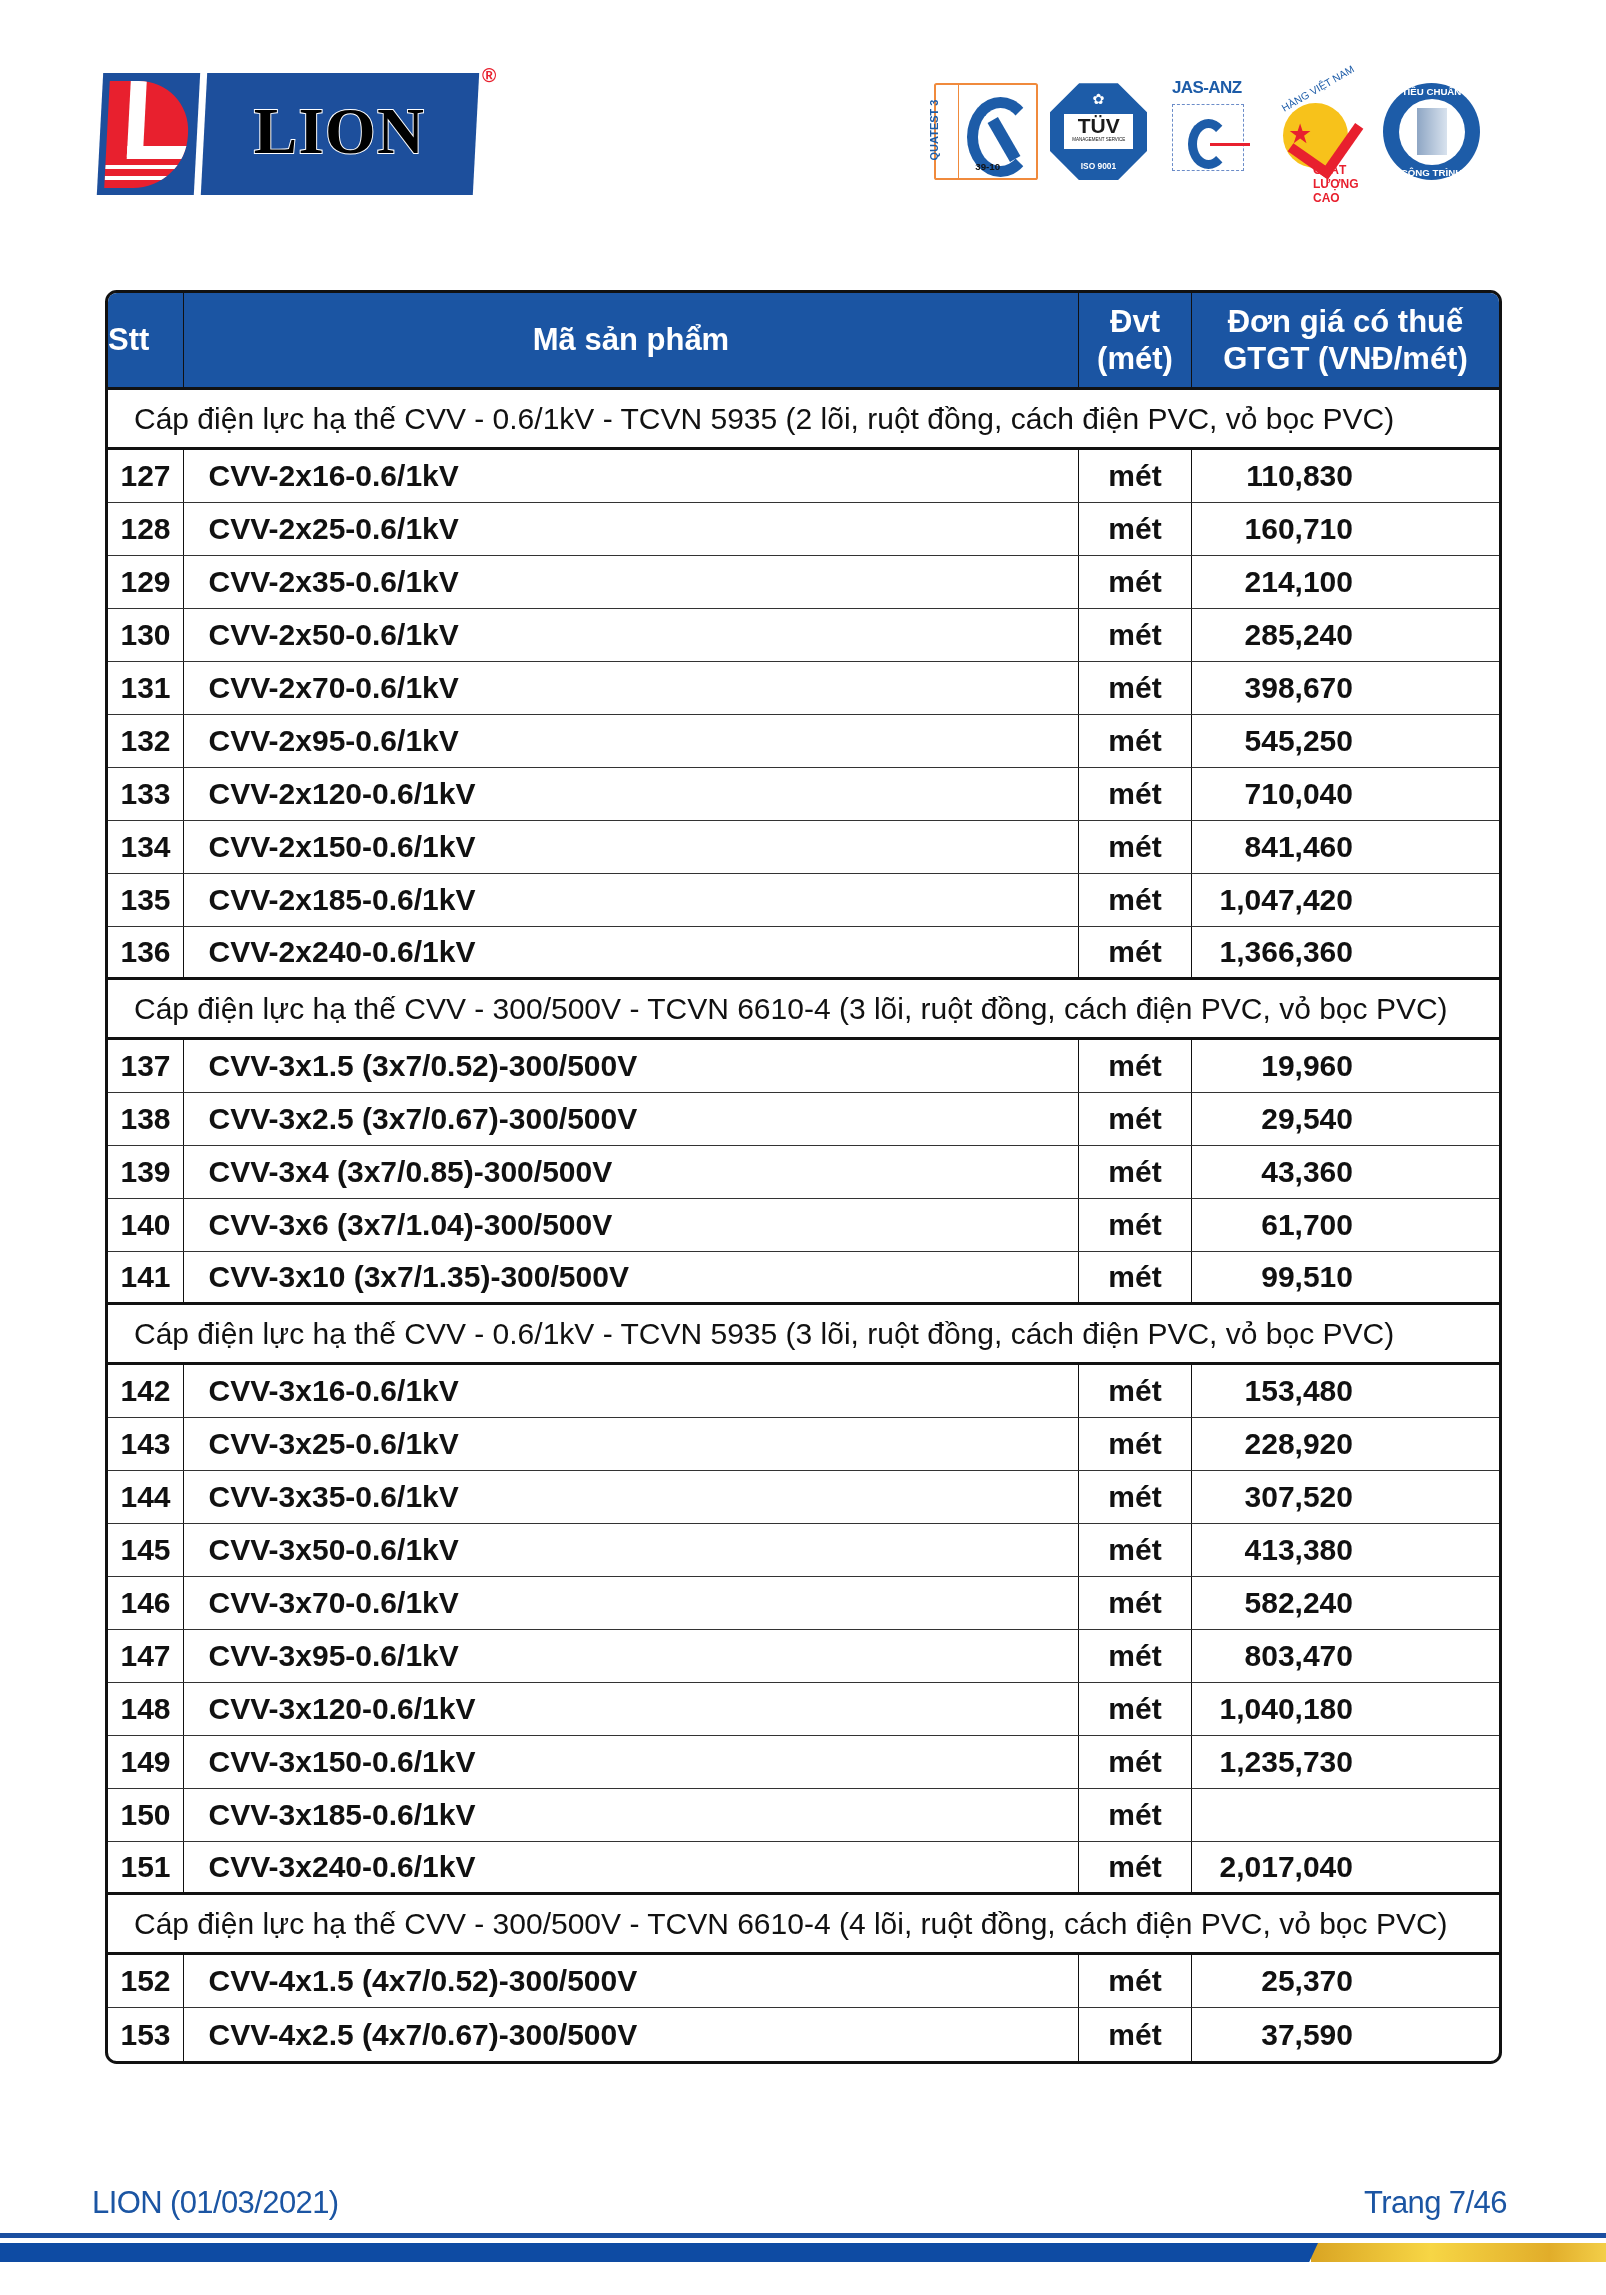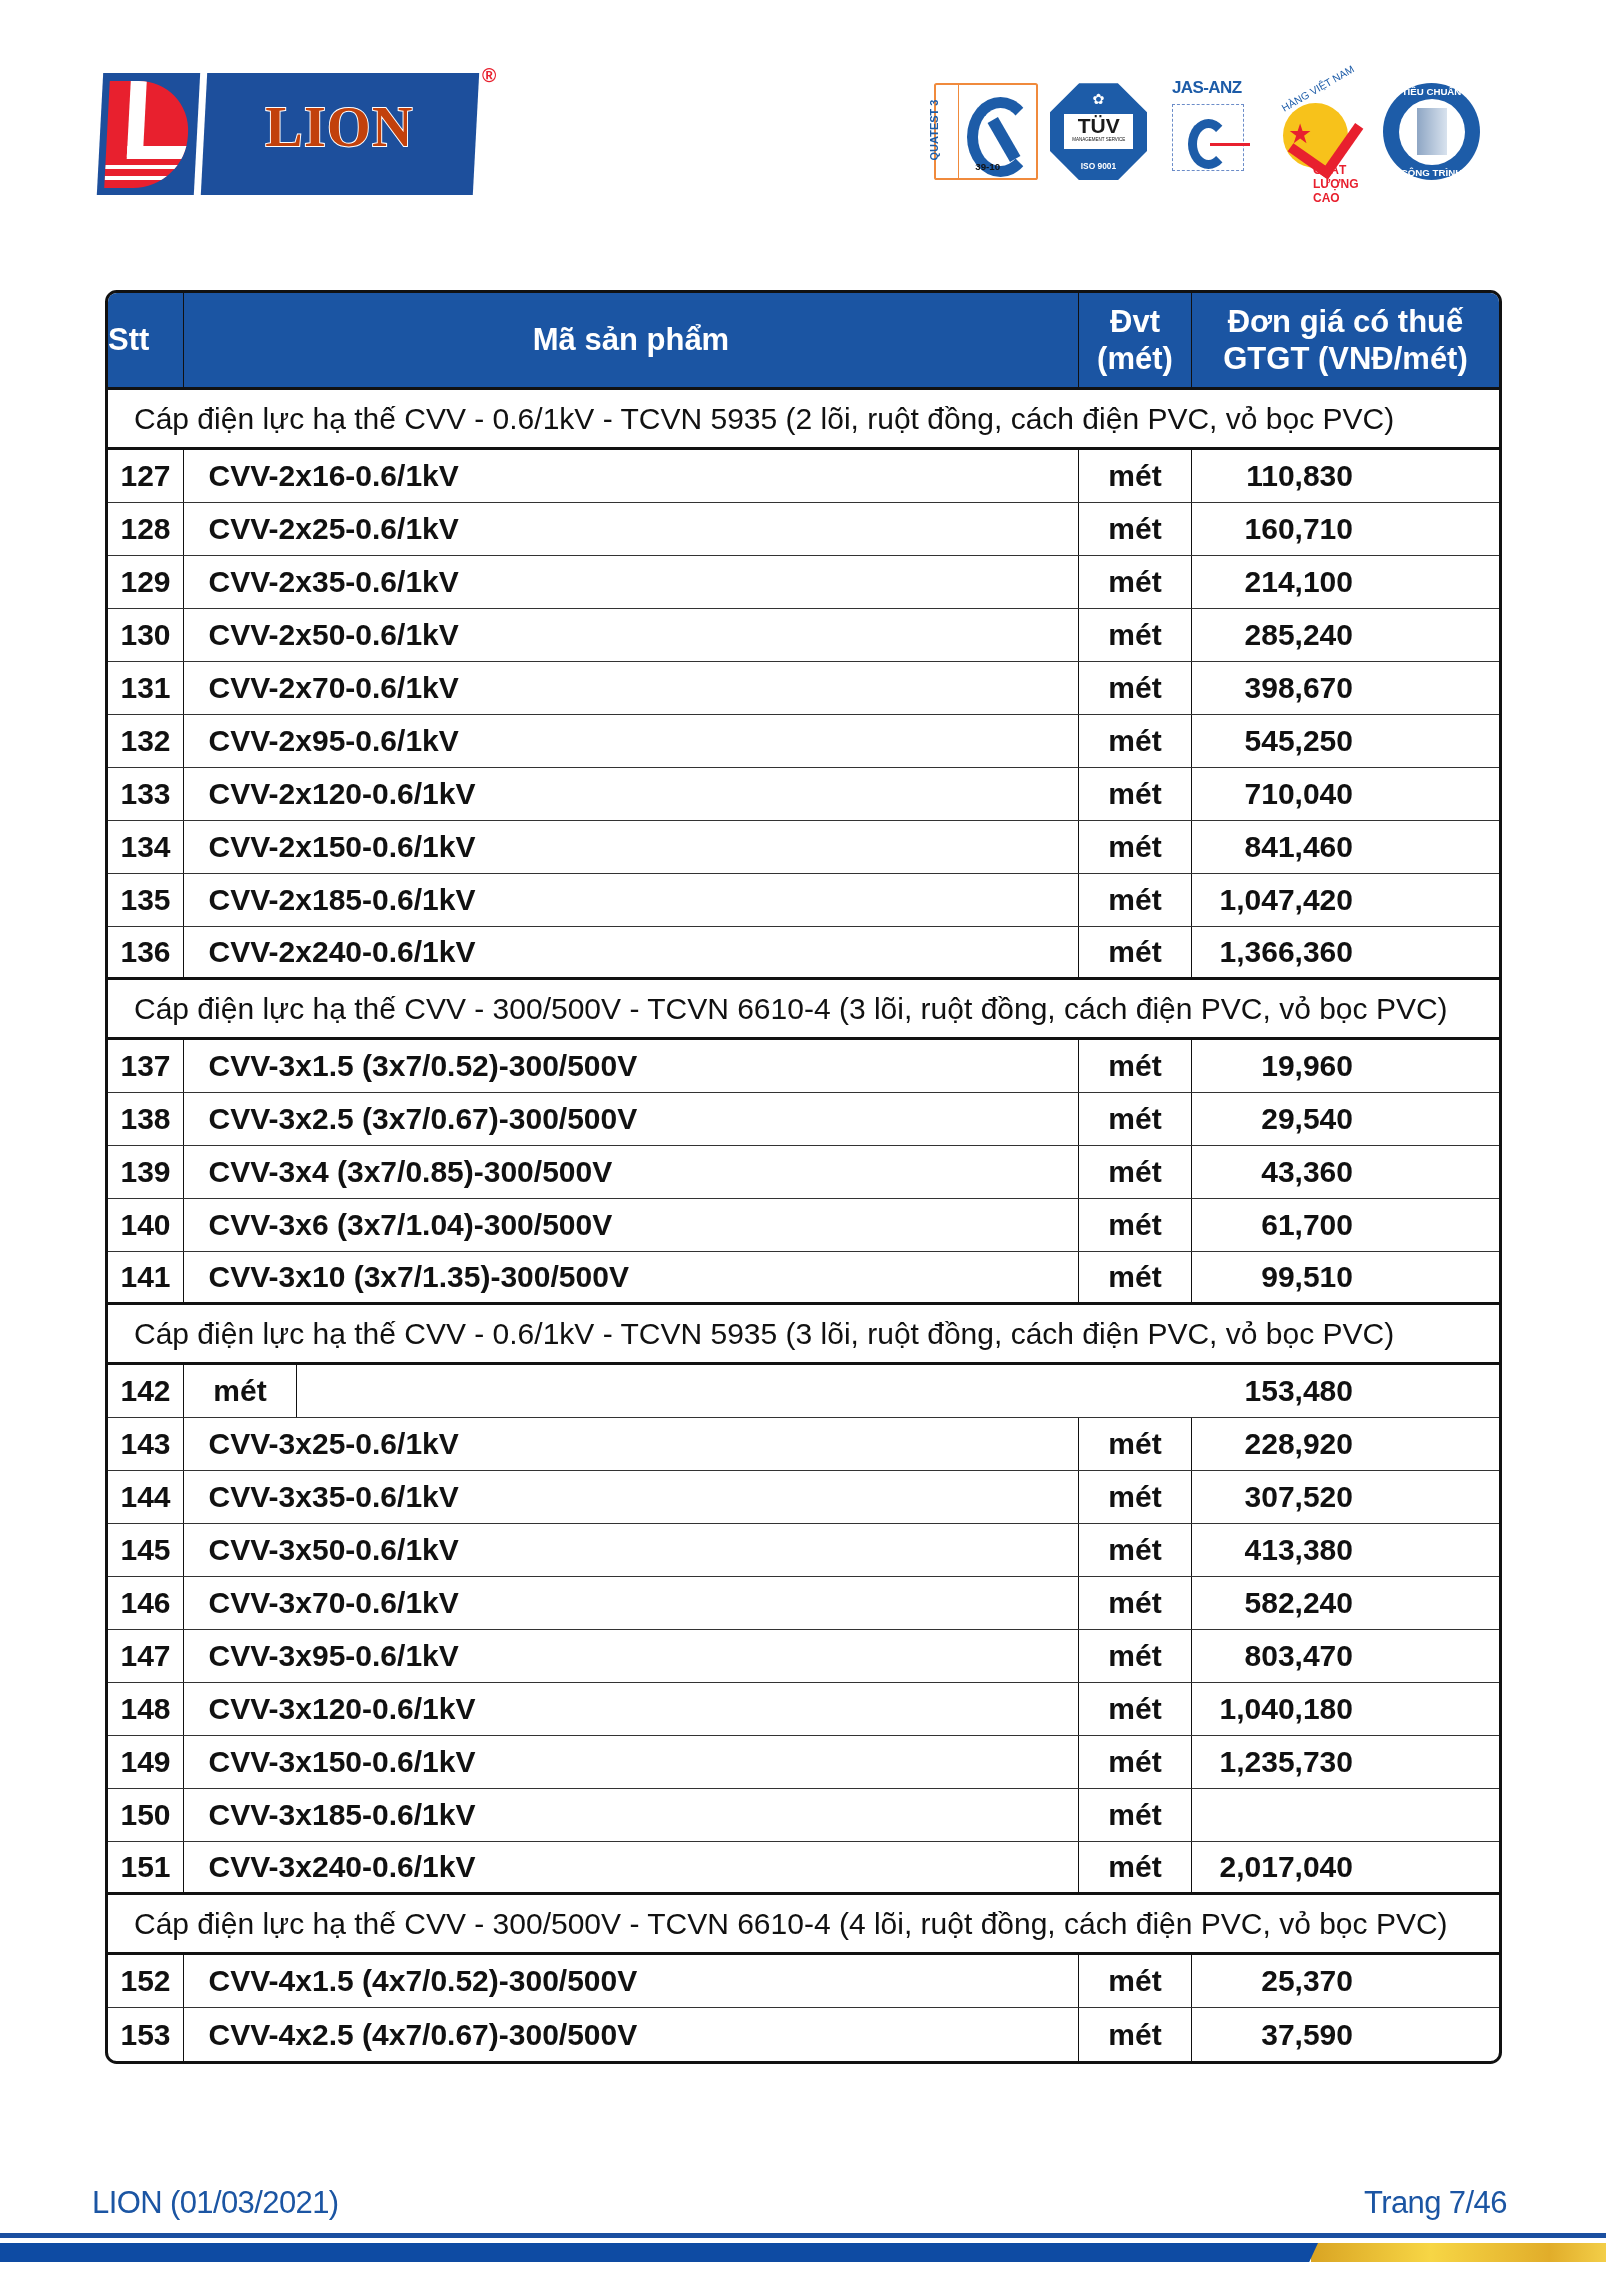--- a/index.html
+++ b/index.html
@@ -6,21 +6,21 @@
   body { width: 1607px; height: 2295px; position: relative; overflow: hidden; font-family: "Liberation Sans", sans-serif; color: #111; }
 
   
   .logo { position: absolute; left: 100px; top: 73px; width: 402px; height: 123px; }
   .logo .box-l { position: absolute; left: 0; top: 0; width: 97px; height: 122px; background: #1d4f9c; transform: skewX(-3deg); }
   .logo .box-l .d { position: absolute; left: 6.5px; top: 7.8px; width: 81px; height: 107px; background: #e8202e; border-radius: 0 52px 52px 0; overflow: hidden; }
   .logo .box-l .d .stem { position: absolute; left: 21px; top: 0; width: 16px; height: 76px; background: #fff; }
   .logo .box-l .d .foot { position: absolute; left: 21px; top: 65px; width: 65px; height: 13px; background: #fff; }
   .logo .box-l .d .stripe { position: absolute; left: 0; width: 84px; height: 3.9px; background: #fff; }
   .logo .box-r { position: absolute; left: 104px; top: 0; width: 272px; height: 122px; background: #1d4f9c; transform: skewX(-3deg); }
-  .logo .word { position: absolute; left: 113px; top: 26px; width: 253px; text-align: center; font-family: "Liberation Serif", serif; font-weight: bold; font-size: 56px; color: #c2410c; letter-spacing: 1.3px; -webkit-text-stroke: 1.9px #ffffff; paint-order: stroke fill; line-height: 1; }
+  .logo .word { position: absolute; left: 113px; top: 26px; width: 253px; text-align: center; font-family: "Liberation Serif", serif; font-weight: bold; font-size: 65px; color: #000000; letter-spacing: 1.3px; -webkit-text-stroke: 1.9px #ffffff; paint-order: stroke fill; line-height: 1; }
   .logo .reg { position: absolute; left: 382px; top: -9px; font-size: 19.4px; color: #e8202e; font-weight: bold; }
 
   
   .certs { position: absolute; top: 78px; left: 920px; height: 110px; }
   .cert { position: absolute; top: 0; }
   .c-quatest { left: 14.3px; top: 5.2px; width: 104px; height: 97px; border: 2.6px solid #f08a3c; box-sizing: border-box; border-radius: 2.6px; }
   .c-quatest .side { position: absolute; left: 0; top: 0; width: 22px; height: 100%; border-right: 1.9px solid #f08a3c; }
   .c-quatest .side span { position: absolute; left: -32px; top: 39px; transform: rotate(-90deg); font-size: 11px; font-weight: bold; color: #1d5ca8; white-space: nowrap; }
   .c-quatest .q { position: absolute; left: 31px; top: 11.7px; width: 45px; height: 58px; border: 11px solid #1d5ca8; border-radius: 50%; border-right-color: transparent; }
   .c-quatest .q2 { position: absolute; left: 62px; top: 32px; width: 11.7px; height: 45px; background: #1d5ca8; transform: rotate(-30deg); }
@@ -230,20 +230,21 @@
       </div>
       <div class="row data last">
         <div class="cell c-stt">141</div>
         <div class="cell c-code">CVV-3x10 (3x7/1.35)-300/500V</div>
         <div class="cell c-unit">mét</div>
         <div class="cell c-price">99,510</div>
       </div>
       <div class="row section">Cáp điện lực hạ thế CVV - 0.6/1kV - TCVN 5935 (3 lõi, ruột đồng, cách điện PVC, vỏ bọc PVC)</div>
       <div class="row data">
         <div class="cell c-stt">142</div>
+        <div class="cell c-code">CVV-3x16-0.6/1kV</div>
         <div class="cell c-unit">mét</div>
         <div class="cell c-price">153,480</div>
       </div>
       <div class="row data">
         <div class="cell c-stt">143</div>
         <div class="cell c-code">CVV-3x25-0.6/1kV</div>
         <div class="cell c-unit">mét</div>
         <div class="cell c-price">228,920</div>
       </div>
       <div class="row data">

